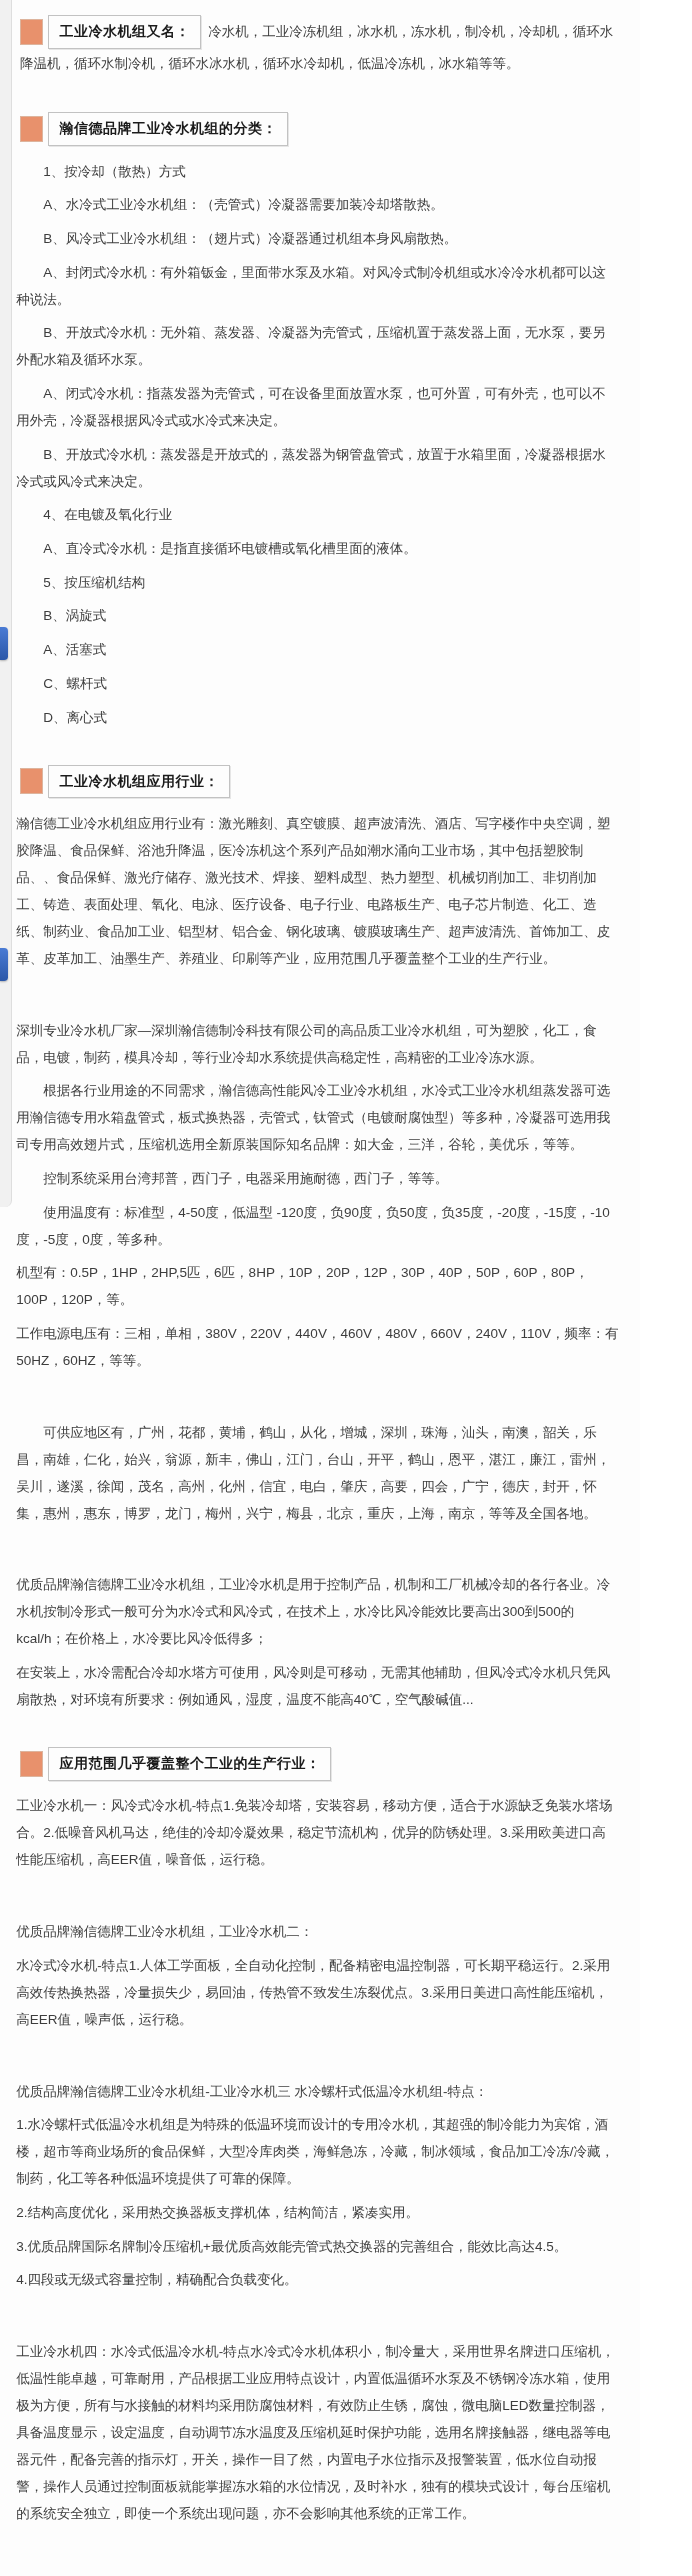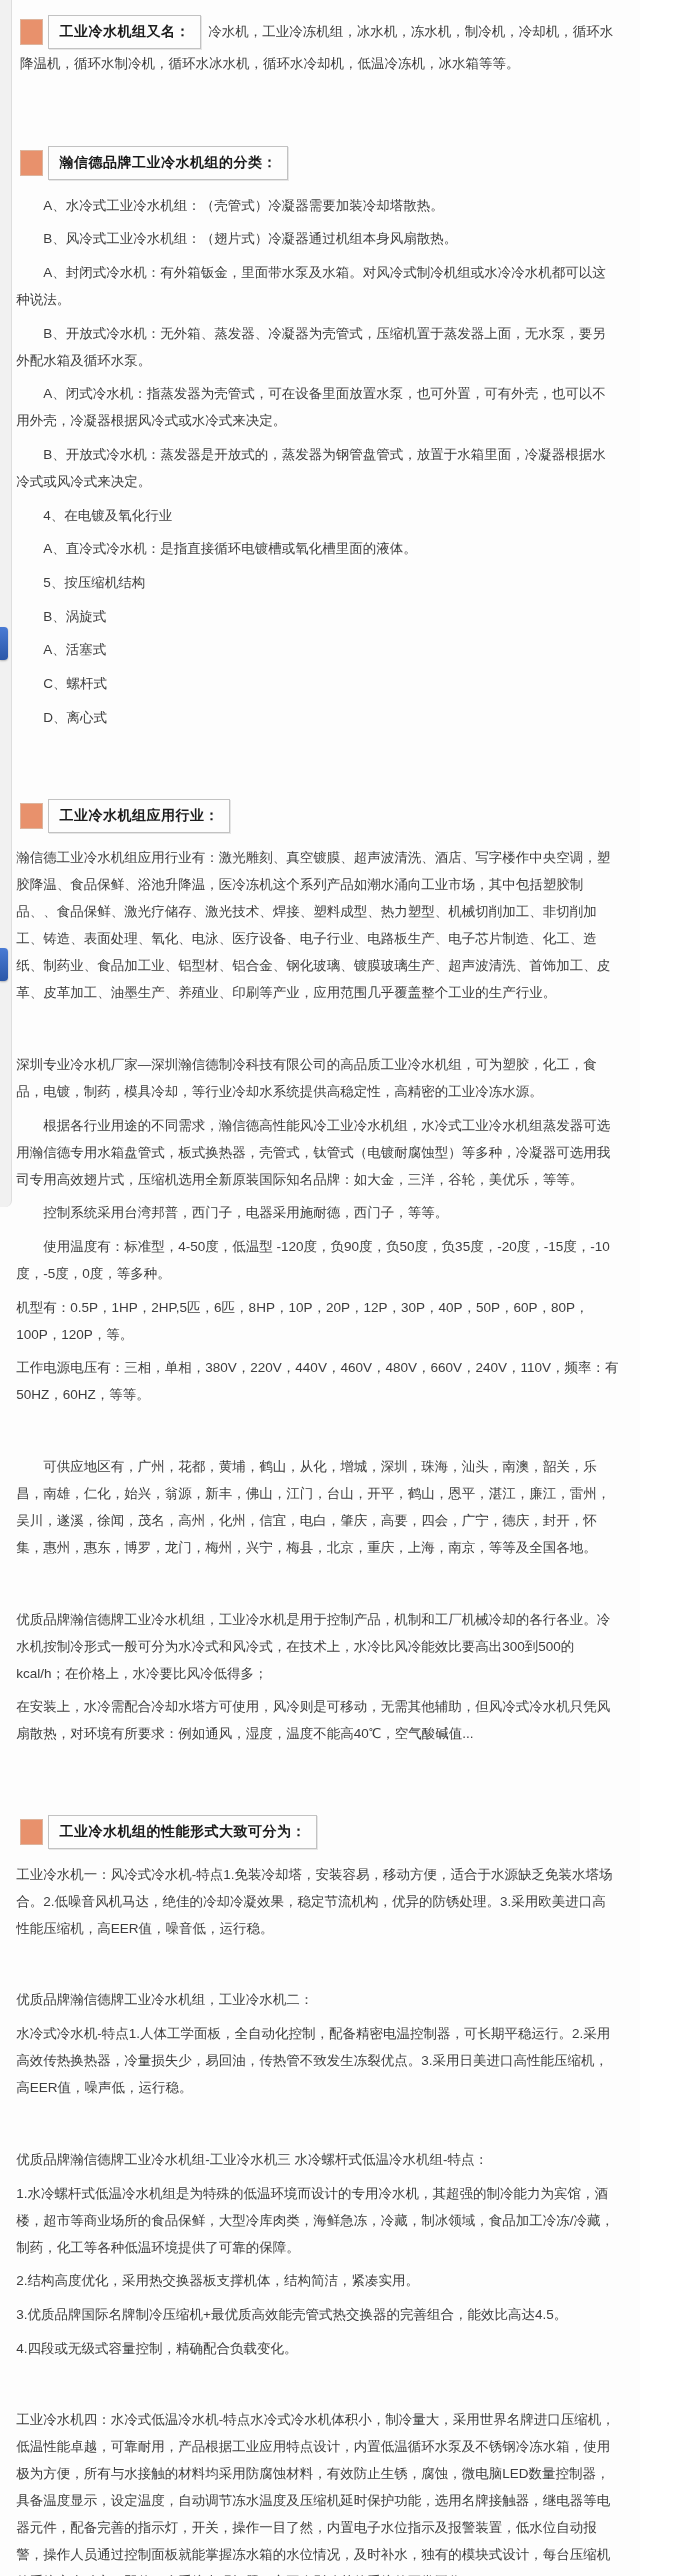--- a/index.html
+++ b/index.html
@@ -26,21 +26,21 @@
   .rail-tab.t2{top:948px;}
 
   .content{
     position:relative;
     padding:11.5px 21px 38px 16.3px;
     color:#3d3d3d;
     font-size:13.5px;
     line-height:27px;
   }
   .sec-header{margin:3.8px 0 11.5px 3.8px;line-height:29px;}
-  .sec-header.gap-top{margin-top:68px;}
+  .sec-header.gap-top{margin-top:34px;}
   .sq{
     display:inline-block;width:21px;height:24px;
     background:#e8916c;border:1px solid #ddb49d;
     vertical-align:middle;margin-right:4.8px;
   }
   .title-box{
     display:inline-block;
     border:1px solid #c2c2c2;
     box-shadow:1px 1px 0 #e6e6e6;
     padding:1px 9.6px 1.9px 10.6px;
@@ -57,20 +57,21 @@
 <body>
 
 <div class="page">
   <div class="left-rail">
     <div class="rail-tab t1"></div>
     <div class="rail-tab t2"></div>
   </div>
   <div class="content" id="content">
       <div class="sec-header"><span class="sq"></span><span class="title-box"><span class="title-text">工业冷水机组又名：</span></span><span class="inline-text">冷水机，工业冷冻机组，冰水机，冻水机，制冷机，冷却机，循环水降温机，循环水制冷机，循环水冰水机，循环水冷却机，低温冷冻机，冰水箱等等。</span></div>
       <div class="sec-header gap-top"><span class="sq"></span><span class="title-box"><span class="title-text">瀚信德品牌工业冷水机组的分类：</span></span></div>
+      <div class="para indent">1、按冷却（散热）方式</div>
       <div class="para indent">A、水冷式工业冷水机组：（壳管式）冷凝器需要加装冷却塔散热。</div>
       <div class="para indent">B、风冷式工业冷水机组：（翅片式）冷凝器通过机组本身风扇散热。</div>
       <div class="para indent">A、封闭式冷水机：有外箱钣金，里面带水泵及水箱。对风冷式制冷机组或水冷冷水机都可以这种说法。</div>
       <div class="para indent">B、开放式冷水机：无外箱、蒸发器、冷凝器为壳管式，压缩机置于蒸发器上面，无水泵，要另外配水箱及循环水泵。</div>
       <div class="para indent">A、闭式冷水机：指蒸发器为壳管式，可在设备里面放置水泵，也可外置，可有外壳，也可以不用外壳，冷凝器根据风冷式或水冷式来决定。</div>
       <div class="para indent">B、开放式冷水机：蒸发器是开放式的，蒸发器为钢管盘管式，放置于水箱里面，冷凝器根据水冷式或风冷式来决定。</div>
       <div class="para indent">4、在电镀及氧化行业</div>
       <div class="para indent">A、直冷式冷水机：是指直接循环电镀槽或氧化槽里面的液体。</div>
       <div class="para indent">5、按压缩机结构</div>
       <div class="para indent">B、涡旋式</div>
@@ -84,21 +85,21 @@
       <div class="para indent">根据各行业用途的不同需求，瀚信德高性能风冷工业冷水机组，水冷式工业冷水机组蒸发器可选用瀚信德专用水箱盘管式，板式换热器，壳管式，钛管式（电镀耐腐蚀型）等多种，冷凝器可选用我司专用高效翅片式，压缩机选用全新原装国际知名品牌：如大金，三洋，谷轮，美优乐，等等。</div>
       <div class="para indent">控制系统采用台湾邦普，西门子，电器采用施耐德，西门子，等等。</div>
       <div class="para indent">使用温度有：标准型，4-50度，低温型 -120度，负90度，负50度，负35度，-20度，-15度，-10度，-5度，0度，等多种。</div>
       <div class="para">机型有：0.5P，1HP，2HP,5匹，6匹，8HP，10P，20P，12P，30P，40P，50P，60P，80P，100P，120P，等。</div>
       <div class="para">工作电源电压有：三相，单相，380V，220V，440V，460V，480V，660V，240V，110V，频率：有50HZ，60HZ，等等。</div>
       <div class="para gap"></div>
       <div class="para indent">可供应地区有，广州，花都，黄埔，鹤山，从化，增城，深圳，珠海，汕头，南澳，韶关，乐昌，南雄，仁化，始兴，翁源，新丰，佛山，江门，台山，开平，鹤山，恩平，湛江，廉江，雷州，吴川，遂溪，徐闻，茂名，高州，化州，信宜，电白，肇庆，高要，四会，广宁，德庆，封开，怀集，惠州，惠东，博罗，龙门，梅州，兴宁，梅县，北京，重庆，上海，南京，等等及全国各地。</div>
       <div class="para gap"></div>
       <div class="para">优质品牌瀚信德牌工业冷水机组，工业冷水机是用于控制产品，机制和工厂机械冷却的各行各业。冷水机按制冷形式一般可分为水冷式和风冷式，在技术上，水冷比风冷能效比要高出300到500的kcal/h；在价格上，水冷要比风冷低得多；</div>
       <div class="para">在安装上，水冷需配合冷却水塔方可使用，风冷则是可移动，无需其他辅助，但风冷式冷水机只凭风扇散热，对环境有所要求：例如通风，湿度，温度不能高40℃，空气酸碱值...</div>
-      <div class="sec-header gap-top"><span class="sq"></span><span class="title-box"><span class="title-text">工业冷水机组的性能形式大致可分为：</span></span></div>
+      <div class="sec-header gap-top"><span class="sq"></span><span class="title-box"><span class="title-text">应用范围几乎覆盖整个工业的生产行业：</span></span></div>
       <div class="para">工业冷水机一：风冷式冷水机-特点1.免装冷却塔，安装容易，移动方便，适合于水源缺乏免装水塔场合。2.低噪音风机马达，绝佳的冷却冷凝效果，稳定节流机构，优异的防锈处理。3.采用欧美进口高性能压缩机，高EER值，噪音低，运行稳。</div>
       <div class="para gap"></div>
       <div class="para">优质品牌瀚信德牌工业冷水机组，工业冷水机二：</div>
       <div class="para">水冷式冷水机-特点1.人体工学面板，全自动化控制，配备精密电温控制器，可长期平稳运行。2.采用高效传热换热器，冷量损失少，易回油，传热管不致发生冻裂优点。3.采用日美进口高性能压缩机，高EER值，噪声低，运行稳。</div>
       <div class="para gap"></div>
       <div class="para">优质品牌瀚信德牌工业冷水机组-工业冷水机三 水冷螺杆式低温冷水机组-特点：</div>
       <div class="para">1.水冷螺杆式低温冷水机组是为特殊的低温环境而设计的专用冷水机，其超强的制冷能力为宾馆，酒楼，超市等商业场所的食品保鲜，大型冷库肉类，海鲜急冻，冷藏，制冰领域，食品加工冷冻/冷藏，制药，化工等各种低温环境提供了可靠的保障。</div>
       <div class="para">2.结构高度优化，采用热交换器板支撑机体，结构简洁，紧凑实用。</div>
       <div class="para">3.优质品牌国际名牌制冷压缩机+最优质高效能壳管式热交换器的完善组合，能效比高达4.5。</div>
       <div class="para">4.四段或无级式容量控制，精确配合负载变化。</div>

